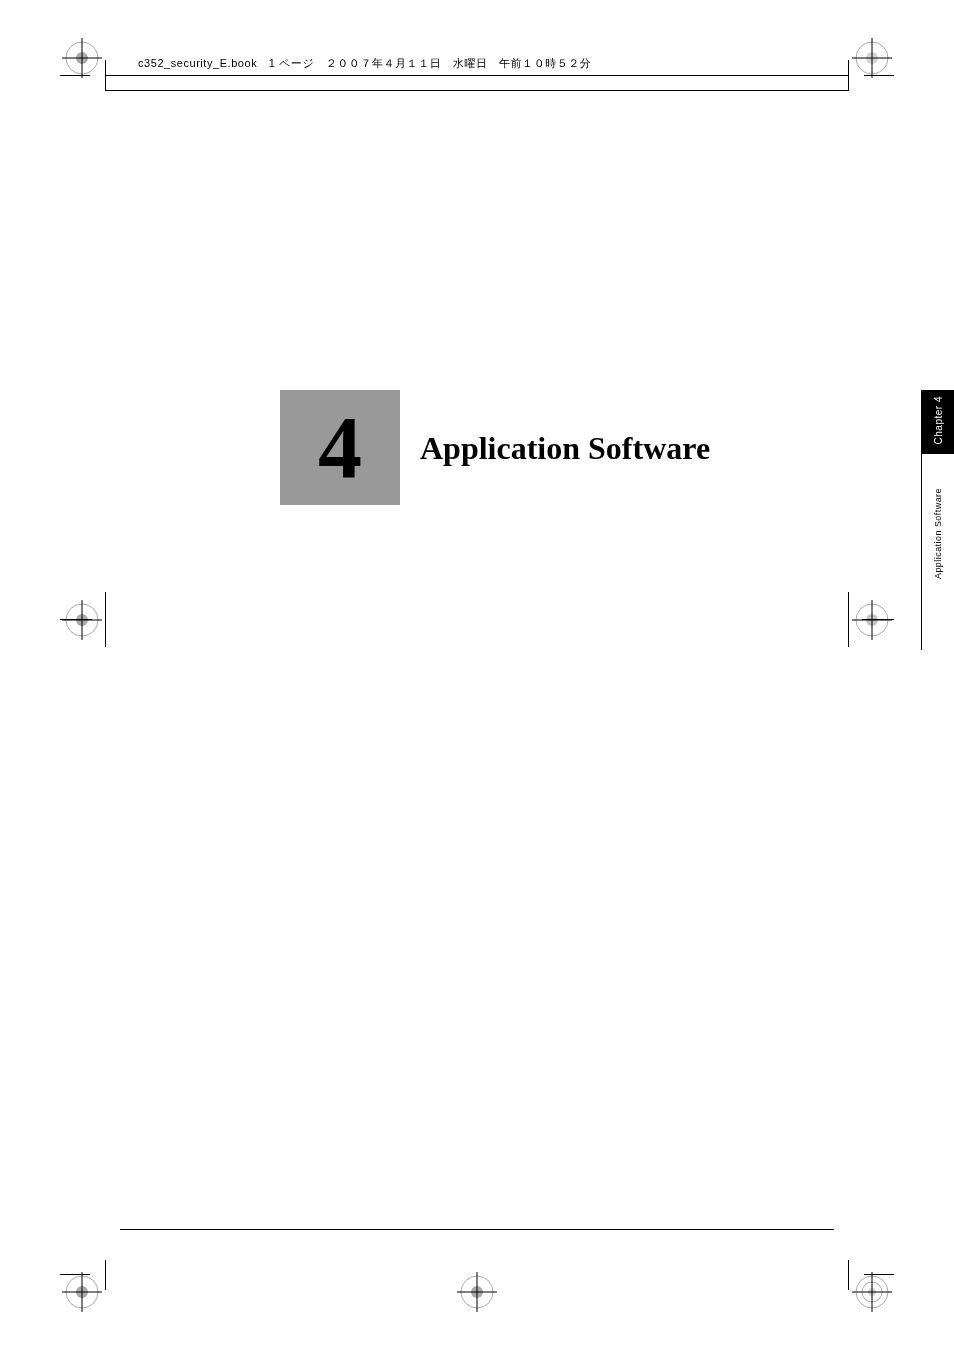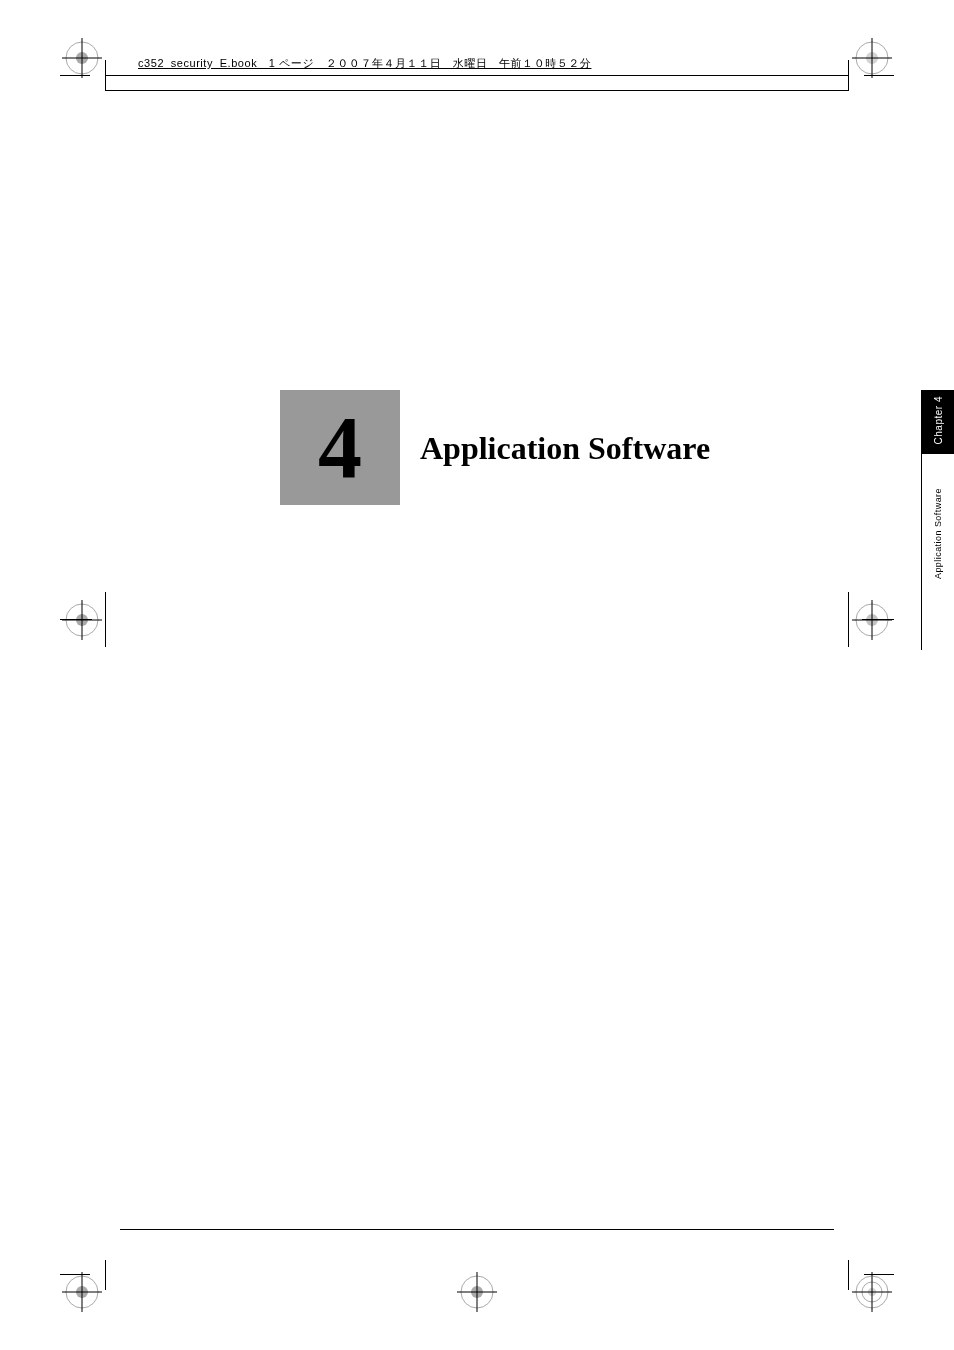--- a/index.html
+++ b/index.html
@@ -219,21 +219,21 @@
 
   <svg class="reg" width="40" height="40" style="top:38px; right:62px;">
     <circle cx="20" cy="20" r="16" fill="none" stroke="#aaa" stroke-width="1"></circle>
     <circle cx="20" cy="20" r="6" fill="#aaa" opacity="0.5"></circle>
     <line x1="0" y1="20" x2="40" y2="20" stroke="#000" stroke-width="1"></line>
     <line x1="20" y1="0" x2="20" y2="40" stroke="#000" stroke-width="1"></line>
   </svg>
 
   <div style="position:absolute; top:75px; left:105px; right:105px; height:1px; background:#000;"></div>
 
-  <div class="header-text" style="position:absolute; top:56px; left:130px;text-decoration:underline;">c352_security_E.book　1 ページ　２００７年４月１１日　水曜日　午前１０時５２分</div>
+  <div class="header-text" style="position:absolute; top:56px; left:130px;">c352_security_E.book　1 ページ　２００７年４月１１日　水曜日　午前１０時５２分</div>
 
   <div style="position:absolute; top:90px; left:105px; right:105px; height:1px; background:#000;"></div>
 
   <svg class="reg" width="40" height="40" style="top:600px; left:62px;">
     <circle cx="20" cy="20" r="16" fill="none" stroke="#aaa" stroke-width="1"></circle>
     <circle cx="20" cy="20" r="6" fill="#aaa"></circle>
     <line x1="0" y1="20" x2="40" y2="20" stroke="#000" stroke-width="1"></line>
     <line x1="20" y1="0" x2="20" y2="40" stroke="#000" stroke-width="1"></line>
   </svg>
 

